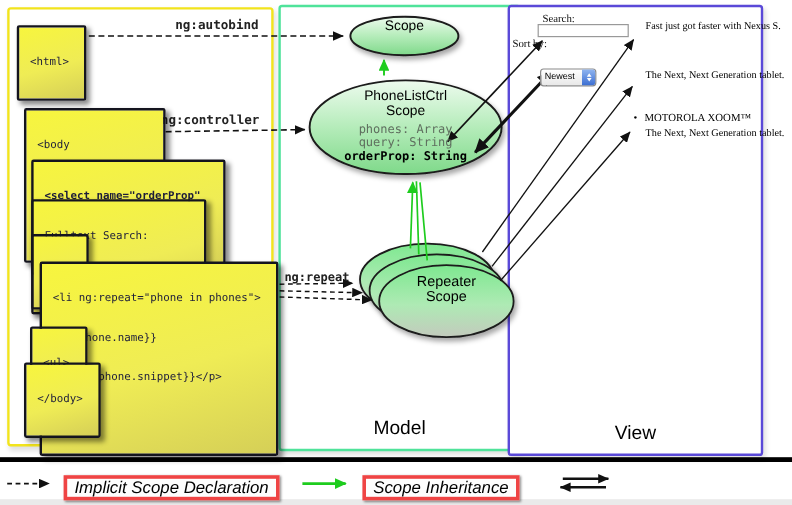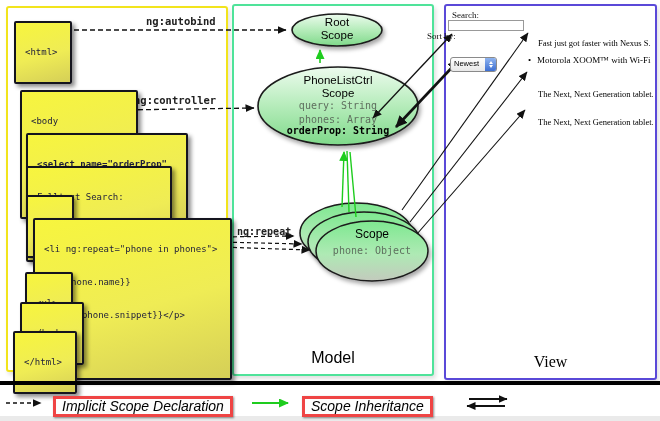--- a/index.html
+++ b/index.html
@@ -3,21 +3,21 @@
 <meta charset="utf-8">
 <style>
   html,body{margin:0;padding:0;background:#fff;}
   #stage{position:relative;width:660px;height:421px;background:#fff;overflow:hidden;
          font-family:"Liberation Sans",sans-serif;color:#111;}
   
   .region{position:absolute;border:2px solid;border-radius:3px;background:#fff;
           box-shadow:2px 3px 4px rgba(0,0,0,.12);z-index:1;}
   #region-template{left:6px;top:6px;width:218px;height:362px;border-color:#f2e41c;}
   #region-model{left:232px;top:4px;width:198px;height:368px;border-color:#4fe39a;}
-  #region-view{left:444px;top:4px;width:209px;height:372px;border-color:#5a49d8;font-family:Liberation Serif, serif;}
+  #region-view{left:423px;top:4px;width:209px;height:372px;border-color:#5a49d8;}
   .region-label{position:absolute;bottom:7px;left:0;right:0;text-align:center;
                 font-size:16px;color:#000;z-index:3;}
   
   #gfx{position:absolute;left:0;top:0;z-index:2;}
   
   .codebox{position:absolute;z-index:3;border:2px solid #14141e;border-radius:2px;
            background:linear-gradient(165deg,#f7f53e 0%,#efec55 55%,#d5cf57 100%);
            box-shadow:3px 3px 4px rgba(0,0,0,.45);
            font-family:"DejaVu Sans Mono",monospace;font-size:9px;line-height:11px;
            color:#1c1c3a;padding:2px 9px;white-space:pre;}
@@ -42,21 +42,21 @@
   #sort-dropdown .stepper{width:11px;height:13px;border-radius:0 2px 2px 0;
                  background:linear-gradient(#8fb4f0,#3d6fd2);display:flex;flex-direction:column;
                  align-items:center;justify-content:center;gap:1px;}
   .tri-up{width:0;height:0;border-left:2.5px solid transparent;border-right:2.5px solid transparent;
           border-bottom:3px solid #fff;}
   .tri-down{width:0;height:0;border-left:2.5px solid transparent;border-right:2.5px solid transparent;
           border-top:3px solid #fff;}
   .v-item{position:absolute;left:528px;z-index:3;font-family:"Liberation Serif",serif;white-space:nowrap;}
   .v-item .name-row{font-size:9px;color:#000;}
   .v-item .bullet{display:inline-block;width:9px;font-size:9px;}
-  .v-item .desc{font-size:8.5px;margin-left:10px;margin-top:24px;color:#000;}
+  .v-item .desc{font-size:8.5px;margin-left:10px;margin-top:2px;color:#000;}
   
   #legend-divider{position:absolute;left:0;top:381px;width:660px;height:4px;background:#000;z-index:3;}
   .legend-box{position:absolute;top:396px;height:15px;z-index:3;border:3px solid #ef4444;
               background:#fdfdfd;box-shadow:1px 1px 2px rgba(0,0,0,.45);
               font-size:14px;line-height:15px;padding:0 6px;white-space:nowrap;color:#000;font-style:italic;}
   .legend-icon{position:absolute;z-index:3;}
   #bottom-strip{position:absolute;left:0;top:416px;width:660px;height:5px;background:#eaeaea;z-index:0;}
 </style>
 </head>
 <body>
@@ -151,59 +151,55 @@
     <div>  {{phone.name}}</div>
     <div>  &lt;p&gt;{{phone.snippet}}&lt;/p&gt;</div>
     <div>&lt;/li&gt;</div>
   </div>
   <div class="codebox" style="left:25px;top:272px;width:26px;">
     <div>&lt;ul&gt;</div>
   </div>
   <div class="codebox" style="left:20px;top:302px;width:42px;">
     <div>&lt;/body&gt;</div>
   </div>
-  <div class="codebox" style="left:13px;top:331px;width:42px;">
-    <div>&lt;/html&gt;</div>
-  </div>
 
   <div class="scope-text" style="left:292px;top:16px;width:90px;">
-    <div class="scope-title">Root</div>
     <div class="scope-title">Scope</div>
   </div>
   <div class="scope-text" style="left:258px;top:74px;width:160px;">
     <div class="scope-title">PhoneListCtrl</div>
     <div class="scope-title">Scope</div>
+    <div class="scope-prop" style="margin-top:3px;">phones: Array</div>
     <div class="scope-prop">query: String</div>
-    <div class="scope-prop" style="margin-top:3px;">phones: Array</div>
     <div class="scope-prop bold">orderProp: String</div>
   </div>
   <div class="scope-text" style="left:317px;top:228px;width:110px;">
+    <div class="scope-title big">Repeater</div>
     <div class="scope-title big">Scope</div>
-    <div class="scope-prop" style="margin-top:4px;">phone: Object</div>
   </div>
 
   <div class="v-label" style="left:452px;top:10px;">Search:</div>
   <input id="search-input" type="text" value="" style="">
   <div class="v-label" style="left:427px;top:31px;">Sort by:</div>
   <div id="sort-dropdown">
     <span class="val">Newest</span>
     <span class="stepper">
       <span class="tri-up"></span>
       <span class="tri-down"></span>
     </span>
   </div>
 
   <div class="v-item" style="top:14px;">
     <div class="desc">Fast just got faster with Nexus S.</div>
   </div>
   <div class="v-item" style="top:55px;">
-    <div class="name-row"><span class="bullet">•</span><span>Motorola XOOM™ with Wi-Fi</span></div>
     <div class="desc">The Next, Next Generation tablet.</div>
   </div>
   <div class="v-item" style="top:93px;">
+    <div class="name-row"><span class="bullet">•</span><span>MOTOROLA XOOM™</span></div>
     <div class="desc">The Next, Next Generation tablet.</div>
   </div>
 
   <div id="legend-divider"></div>
   <svg class="legend-icon" style="left:4px;top:396px;" width="46" height="15">
     <line x1="2" y1="7" x2="37" y2="7" stroke="#111" stroke-width="1.4" stroke-dasharray="4,3" marker-end="url(#ah)"></line>
   </svg>
   <div class="legend-box" style="left:53px;">Implicit Scope Declaration</div>
   <svg class="legend-icon" style="left:250px;top:396px;" width="46" height="15">
     <line x1="2" y1="7" x2="38" y2="7" stroke="#1ecc1e" stroke-width="2.2" marker-end="url(#ahG)"></line>

